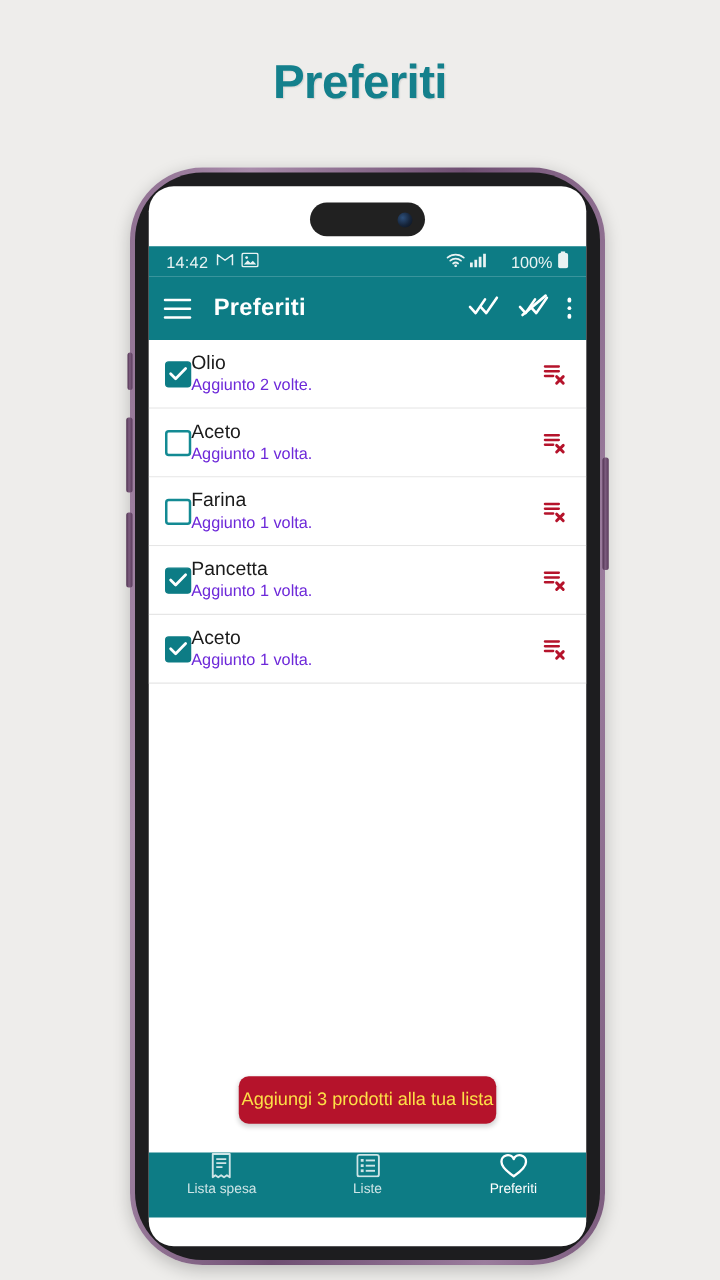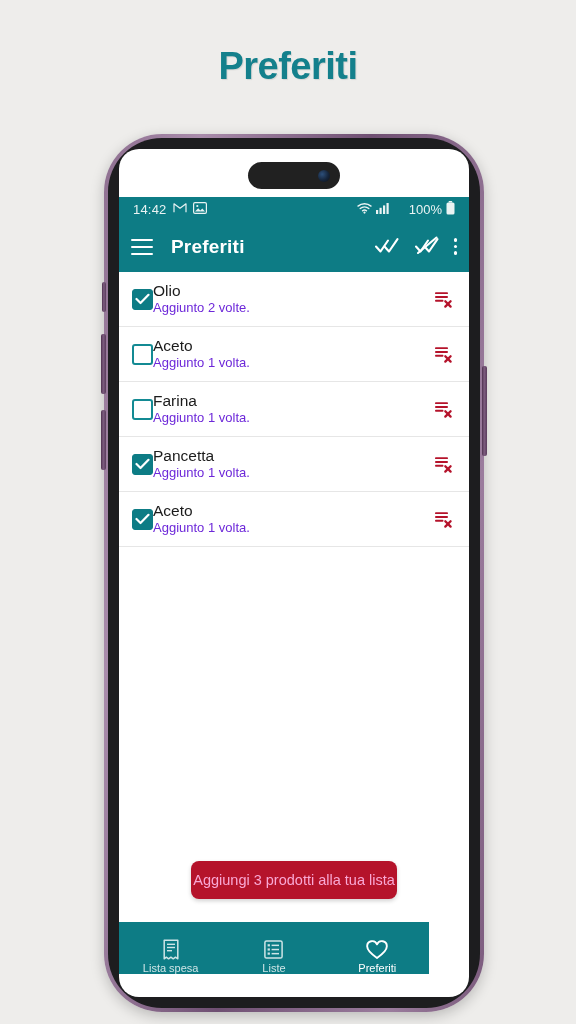--- a/index.html
+++ b/index.html
@@ -193,41 +193,41 @@
   .cta-wrap {
     position: absolute;
     left: 0;
     top: 712px;
     width: 350px;
     display: flex;
     justify-content: center;
   }
   .cta {
     background: #b5132b;
-    color: #f9a8d4;
+    color: #fde047;
     border: none;
     border-radius: 8px;
     font-size: 14.5px;
     font-family: "Liberation Sans", sans-serif;
     padding: 11px 2px;
     cursor: pointer;
     box-shadow: 0 2px 4px rgba(0,0,0,0.18);
     white-space: nowrap;
   }
 
   
   .bottomnav {
     position: absolute;
     left: 0;
     top: 773px;
-    width: 310px;
+    width: 350px;
     height: 52px;
     background: #0d7c85;
     display: flex;
-    align-items: flex-end;
+    align-items: flex-start;
   }
   .nav-item {
     flex: 1;
     display: flex;
     flex-direction: column;
     align-items: center;
     justify-content: center;
     gap: 3px;
     color: rgba(255,255,255,0.80);
     cursor: pointer;

